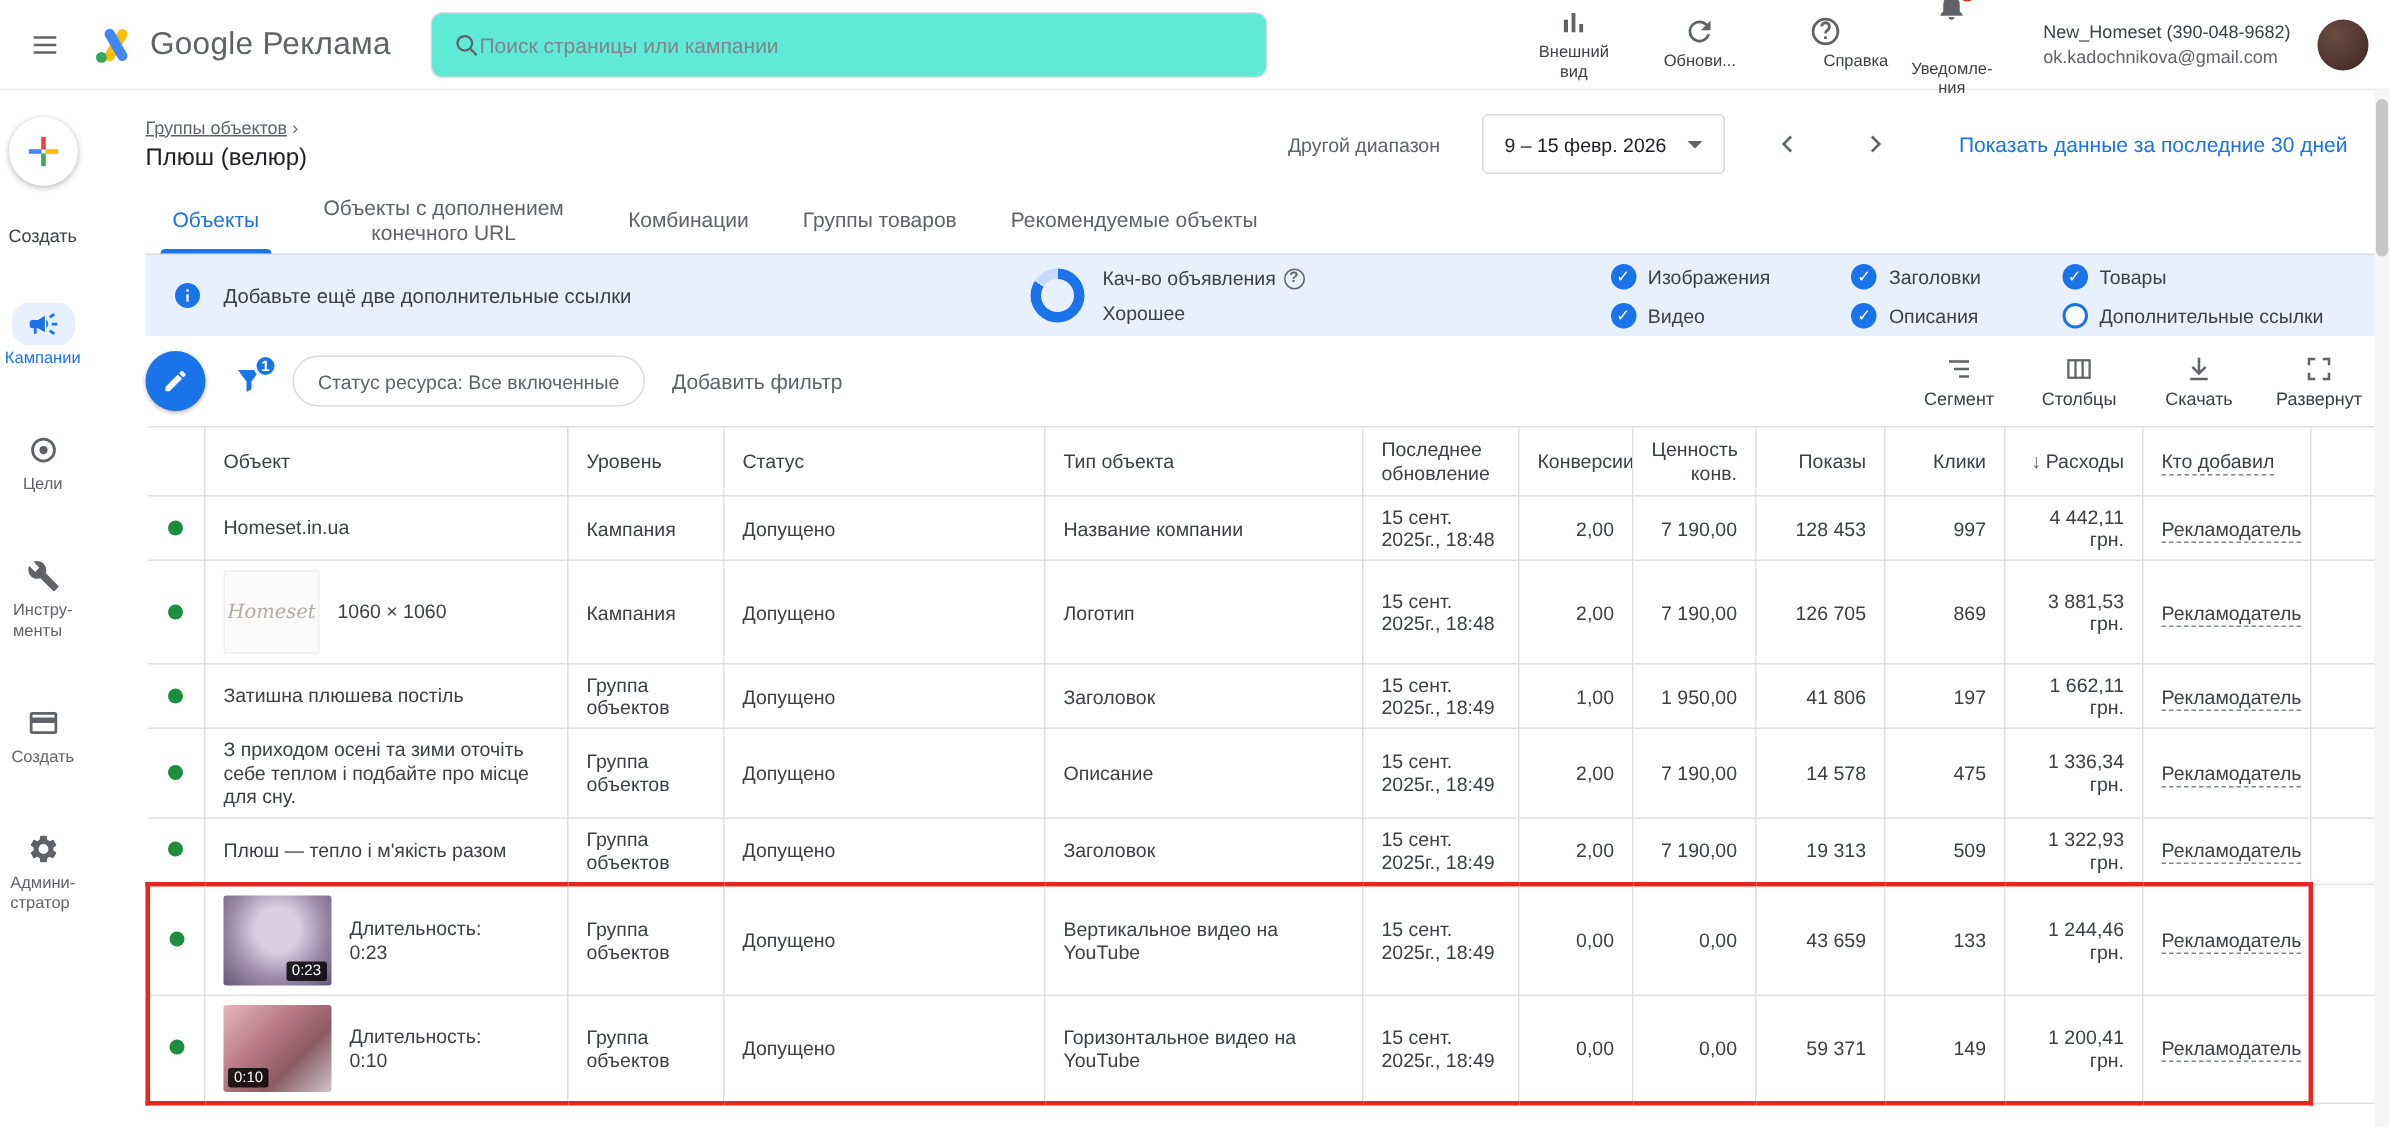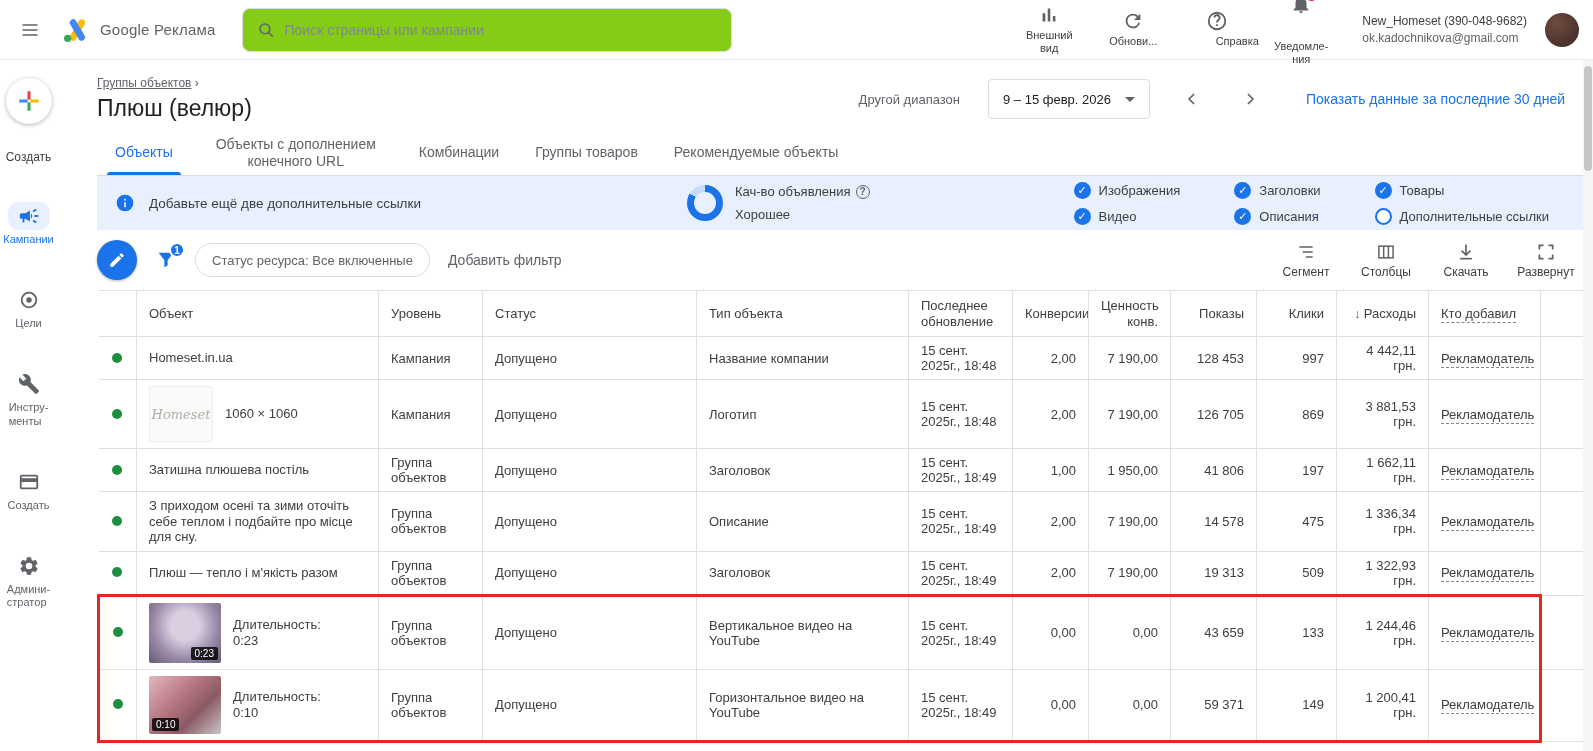--- a/index.html
+++ b/index.html
@@ -5,22 +5,22 @@
   * { margin:0; padding:0; box-sizing:border-box; }
   html,body { width:1593px; height:751px; overflow:hidden; background:#fff;
     font-family:"Liberation Sans","DejaVu Sans",sans-serif; font-size:13px; color:#3c4043; }
   :root { --accent:#1a73e8; --green:#1e8e3e; --red:#e8261d; --badge:#d93025; --banner:#e8f0fe; --line:#e0e0e0; }
   .app { display:grid; grid-template-columns:57px 1fr; grid-template-rows:60px 1fr; width:100%; height:100%; }
 
   
   .topbar { grid-column:1 / 3; display:flex; align-items:center; padding:0 14px 0 12px; gap:10px; border-bottom:1px solid #eceff1; background:#fff; }
   .icon-btn { background:none; border:none; cursor:pointer; display:flex; align-items:center; justify-content:center; padding:8px; border-radius:50%; }
   .logo { display:flex; align-items:center; gap:8px; margin-left:2px; }
-  .logo-text { font-size:15px; color:#5f6368; letter-spacing:.2px; white-space:nowrap; }
-  .search-box { display:flex; align-items:center; gap:10px; width:490px; height:44px; border:1px solid #dadce0; border-radius:8px; padding:0 14px; margin-left:16px; background:#84cc16; }
+  .logo-text { font-size:21px; color:#5f6368; letter-spacing:.2px; white-space:nowrap; }
+  .search-box { display:flex; align-items:center; width:558px; height:44px; border:1px solid #dadce0; border-radius:8px; padding:0 14px; margin-left:16px; background:#5eead4; }
   .search-box input { border:none; outline:none; flex:1; font-size:14px; color:#3c4043; background:transparent; font-family:inherit; }
   .search-box input::placeholder { color:#80868b; }
   .topbar-spacer { flex:1; }
   .tb-action { display:flex; flex-direction:column; align-items:center; gap:3px; width:74px; cursor:pointer; color:#5f6368; }
   .tb-label { font-size:11px; color:#3c4043; text-align:center; white-space:pre-line; line-height:1.2; }
   .bell-wrap { position:relative; }
   .tb-badge { position:absolute; top:-5px; right:-7px; width:15px; height:15px; background:var(--badge); color:#fff; border-radius:50%; font-size:10px; font-weight:bold; display:flex; align-items:center; justify-content:center; border:2px solid #fff; }
   .account { text-align:left; font-size:12px; line-height:1.35; margin:0 8px 0 14px; white-space:nowrap; }
   .account .acc-email { color:#5f6368; }
   .avatar { width:34px; height:34px; border-radius:50%; background:radial-gradient(circle at 35% 30%,#6d4c41,#3e2723); flex:none; cursor:pointer; }
@@ -33,21 +33,21 @@
   .nav-icon { display:flex; align-items:center; justify-content:center; padding:3px 10px; border-radius:11px; }
   .nav-label { font-size:11px; color:#5f6368; text-align:left; white-space:pre-line; line-height:1.2; }
   .nav-item.active .nav-icon { background:var(--banner); color:var(--accent); }
   .nav-item.active .nav-label { color:var(--accent); }
 
   
   .main { grid-row:2; padding-left:40px; overflow:hidden; }
   .page-head { display:flex; justify-content:space-between; align-items:center; padding:16px 28px 0 0; }
   .crumb-line { font-size:12px; color:#5f6368; }
   .crumb-link { text-decoration:underline; cursor:pointer; }
-  .page-title { font-size:23px; color:#202124; margin-top:5px; font-weight:400; }
+  .page-title { font-size:16px; color:#202124; margin-top:5px; font-weight:400; }
   .head-right { display:flex; align-items:center; gap:26px; }
   .range-label { color:#5f6368; font-size:13px; margin-right:2px; }
   .date-chip { display:flex; align-items:center; gap:14px; border:1px solid #dadce0; border-radius:4px; height:40px; padding:0 14px; cursor:pointer; color:#202124; font-size:13px; white-space:nowrap; }
   .caret-down { width:0; height:0; border-left:5px solid transparent; border-right:5px solid transparent; border-top:5px solid #5f6368; }
   .chev-btn { background:none; border:none; cursor:pointer; padding:6px; display:flex; }
   .show-link { color:var(--accent); font-size:14px; font-weight:500; cursor:pointer; white-space:nowrap; margin-left:14px; }
 
   
   .tabs { display:flex; align-items:stretch; border-bottom:1px solid #dadce0; margin-top:8px; height:46px; }
   .tab { display:flex; align-items:center; padding:0 18px; font-size:14px; color:#5f6368; cursor:pointer; text-align:center; line-height:1.2; position:relative; }

